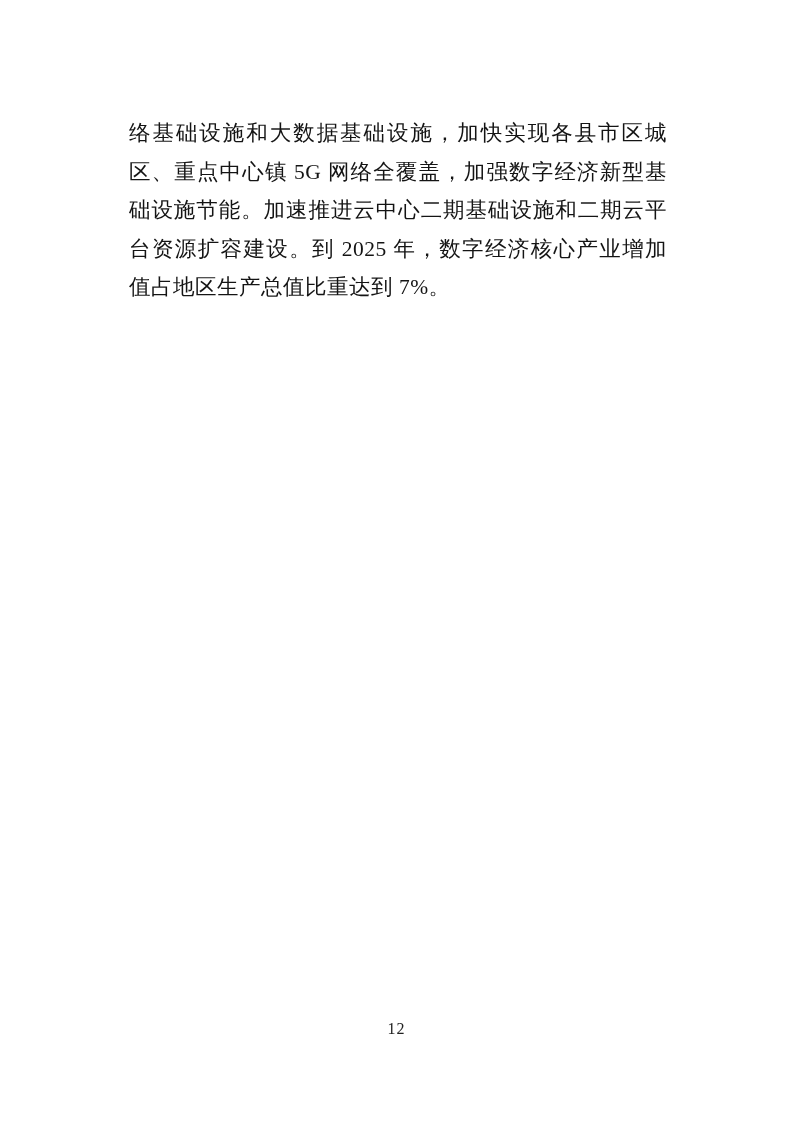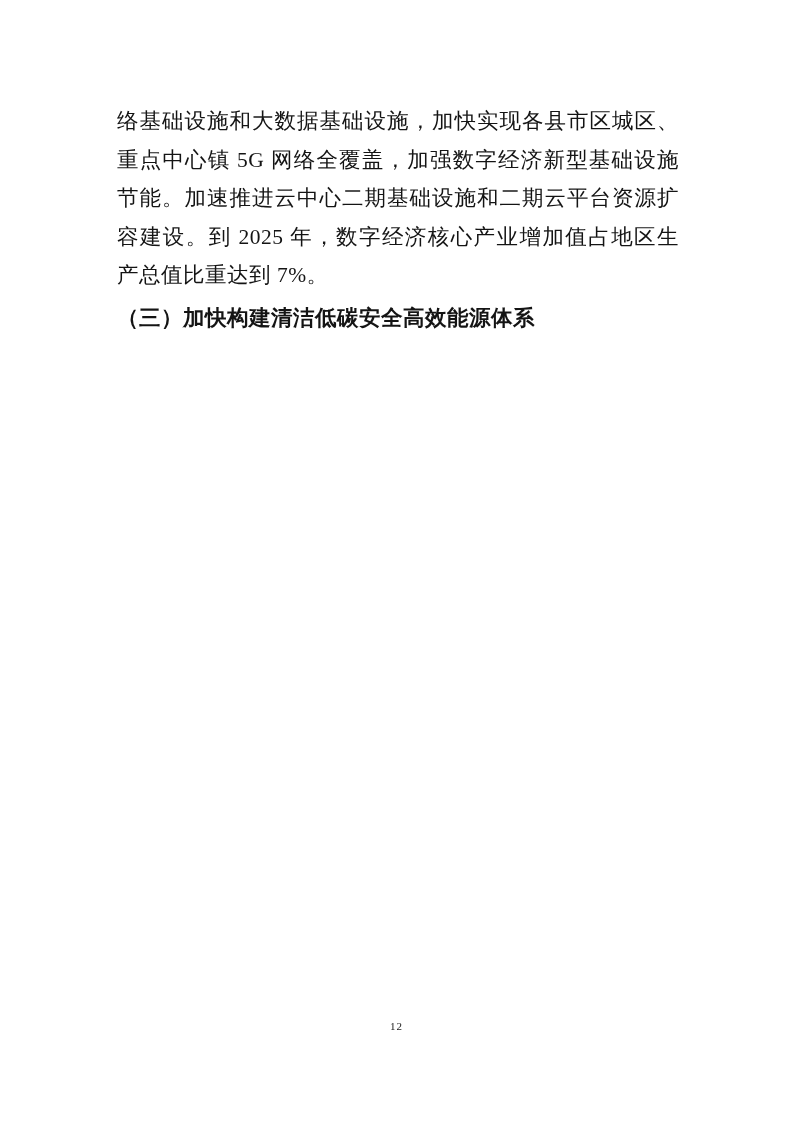--- a/index.html
+++ b/index.html
@@ -24,47 +24,46 @@
     position: absolute;
     left: 113px;
     top: 98px;
     width: 570px;
     font-size: 21.5px;
     line-height: 38.6px;
     text-align: justify;
     letter-spacing: 0.5px;
   }
   .text-block p {
-    margin: 4px;
+    margin: 16px;
     padding: 0;
   }
   .text-block p.indent {
     text-indent: 2em;
   }
   .para-lead {
     font-weight: bold;
   }
   .section-heading {
     font-weight: bold;
     margin: 9px 0;
     text-align: left;
   }
   .page-number {
     position: absolute;
     top: 1020px;
     left: 0;
     width: 100%;
     text-align: center;
-    font-size: 11px;
+    font-size: 16px;
     letter-spacing: 1px;
     color: #222222;
   }
 </style>
 </head>
 <body>
 
 <div class="page">
   <div class="text-block" id="document-body">
       <p class="body-paragraph">络基础设施和大数据基础设施，加快实现各县市区城区、重点中心镇 5G 网络全覆盖，加强数字经济新型基础设施节能。加速推进云中心二期基础设施和二期云平台资源扩容建设。到 2025 年，数字经济核心产业增加值占地区生产总值比重达到 7%。</p>
-      <p class="section-heading">（三）加快构建清洁低碳安全高效能源体系</p>
     </div>
   <div class="page-number">12</div>
 </div>
 
 </body></html>

